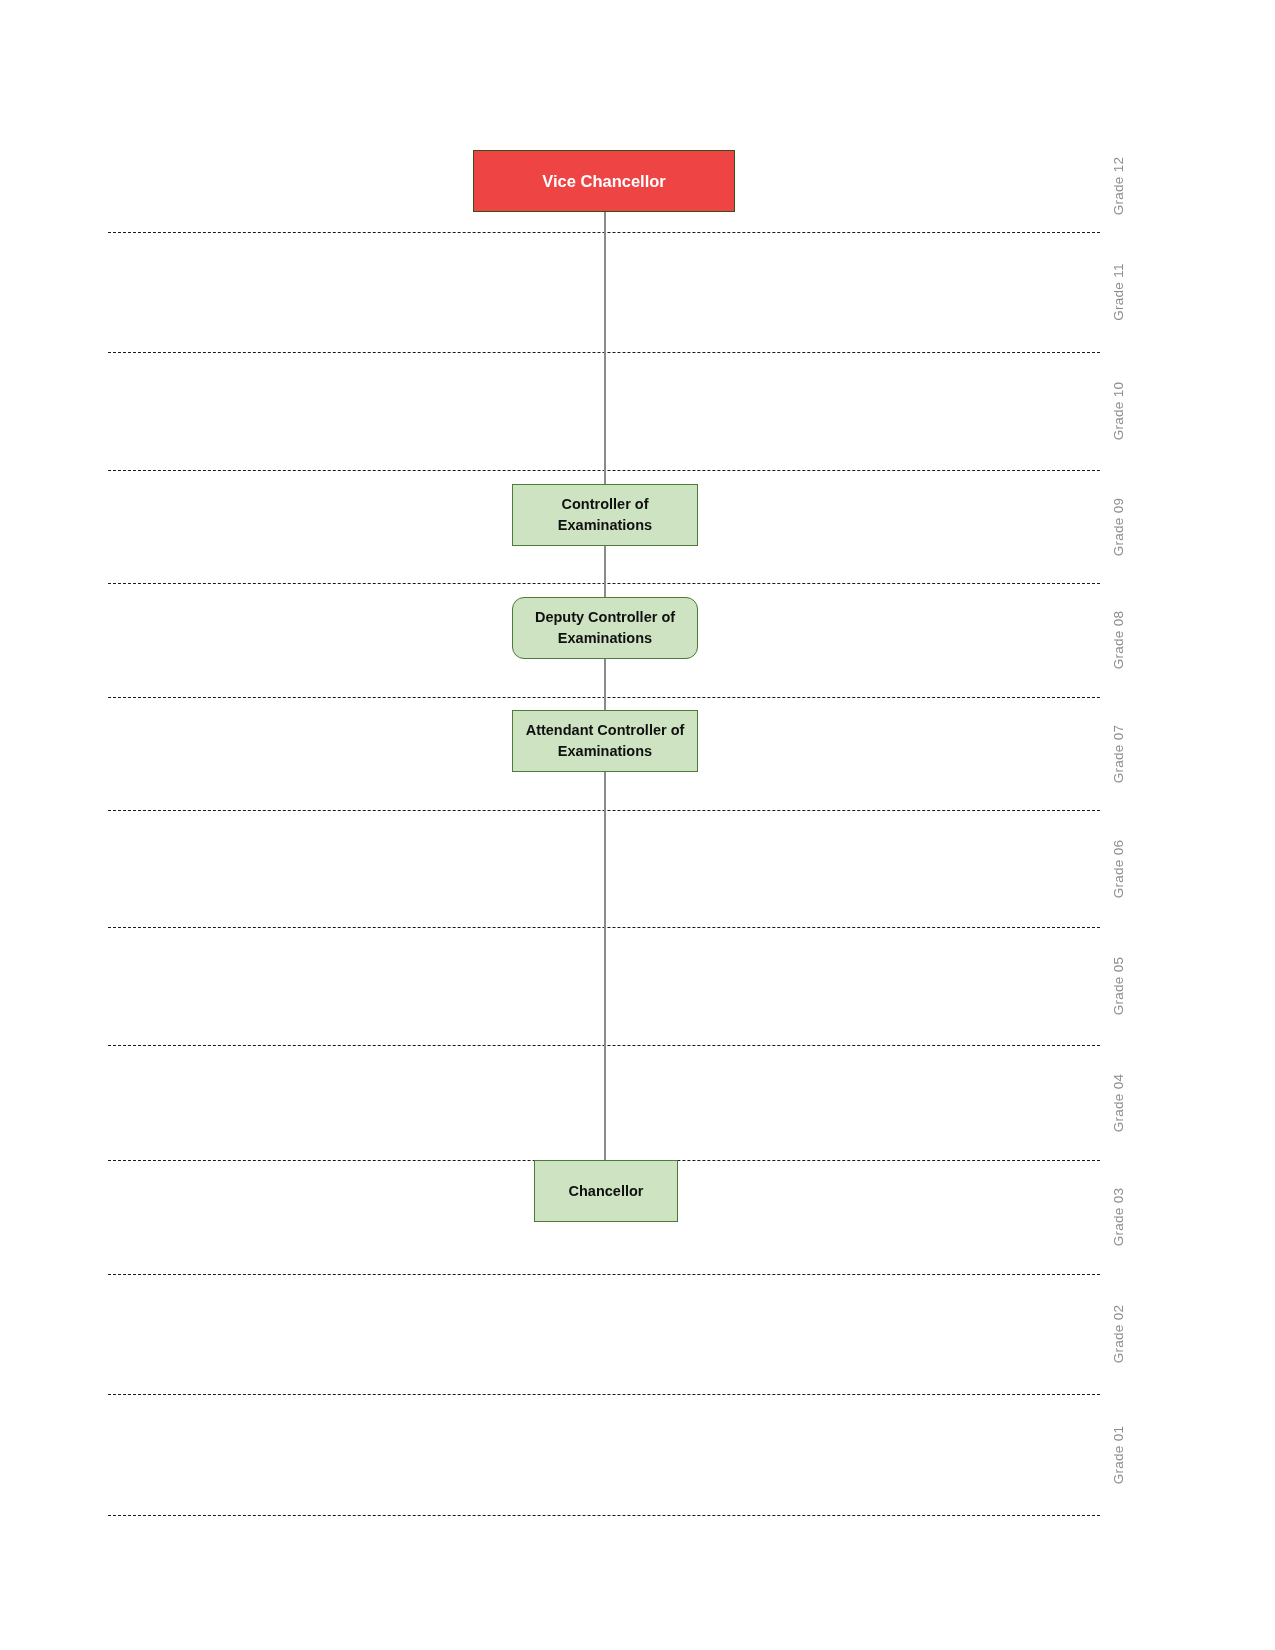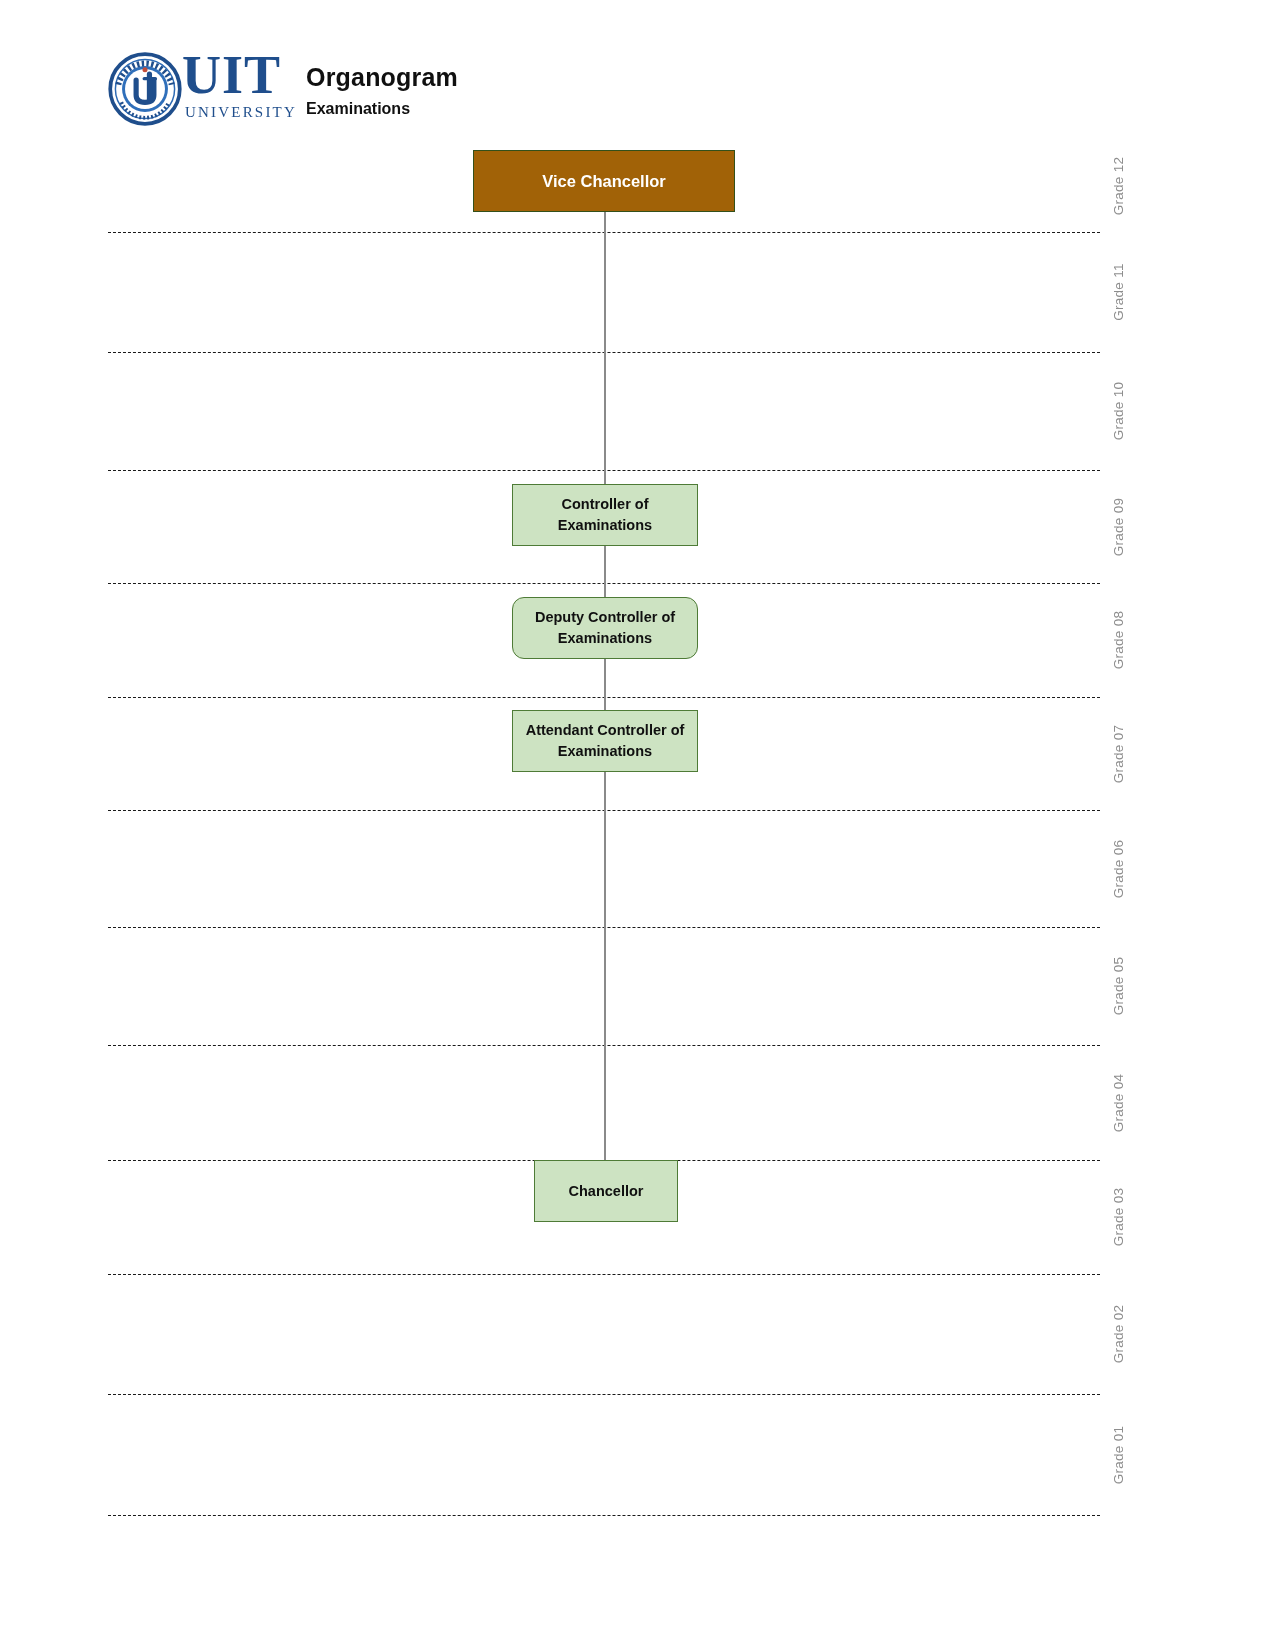--- a/index.html
+++ b/index.html
@@ -143,21 +143,21 @@
     position: absolute;
     box-sizing: border-box;
     display: flex;
     align-items: center;
     justify-content: center;
     text-align: center;
     line-height: 21px;
     padding: 2px 8px;
   }
   .node-primary {
-    background: #a16207;
+    background: #ef4444;
     border: 1px solid #33501A;
     color: #ffffff;
     font-size: 16.5px;
     font-weight: 700;
   }
   .node-secondary {
     background: #CDE3C2;
     border: 1px solid #4E7B36;
     color: #101010;
     font-size: 14.5px;
@@ -167,43 +167,21 @@
     width: 100%;
   }
 </style>
 </head>
 <body>
 
 <div id="page">
 
   <div id="header">
 
-    <div id="logo-block">
-      <svg id="logo-mark" viewBox="0 0 100 100">
-        <circle cx="50" cy="50" r="47" fill="#ffffff" stroke="#1F4E8C" stroke-width="5"></circle>
-        <circle cx="50" cy="50" r="40" fill="#ffffff" stroke="#2D6BB5" stroke-width="2"></circle>
-        <circle cx="50" cy="50" r="31" fill="#2F6FBA"></circle>
-        <circle cx="50" cy="50" r="27" fill="#ffffff"></circle>
-        <circle cx="50" cy="24" r="3.4" fill="#C24E3A"></circle>
-        <path d="M38 38 L38 58 Q38 68 50 68 Q62 68 62 58 L62 38" fill="none" stroke="#1F4E8C" stroke-width="7" stroke-linecap="round"></path>
-        <path d="M56 30 L56 66" fill="none" stroke="#1F4E8C" stroke-width="7" stroke-linecap="round"></path>
-        <path d="M49 36 L64 36" fill="none" stroke="#1F4E8C" stroke-width="4.6" stroke-linecap="round"></path>
-        <path d="M14 44 A37 37 0 0 1 86 44" fill="none" stroke="#1F4E8C" stroke-width="8" stroke-dasharray="3.2 3.2"></path>
-        <path d="M18 68 A35 35 0 0 0 82 68" fill="none" stroke="#1F4E8C" stroke-width="5" stroke-dasharray="2.6 2.8"></path>
-      </svg>
-      <div id="logo-wordmark">
-        <div id="logo-uit">UIT</div>
-        <div id="logo-university">UNIVERSITY</div>
-      </div>
-    </div>
-
-    <div id="title-block">
-      <div id="doc-title">Organogram</div>
-      <div id="doc-subtitle">Examinations</div>
-    </div>
+
 
   </div>
 
   <div id="bands">
       <div class="band-rule" style="top: 232px;"></div>
       <div class="grade-label" style="top: 186px;">Grade 12</div>
       <div class="band-rule" style="top: 352px;"></div>
       <div class="grade-label" style="top: 292px;">Grade 11</div>
       <div class="band-rule" style="top: 470px;"></div>
       <div class="grade-label" style="top: 411px;">Grade 10</div>

